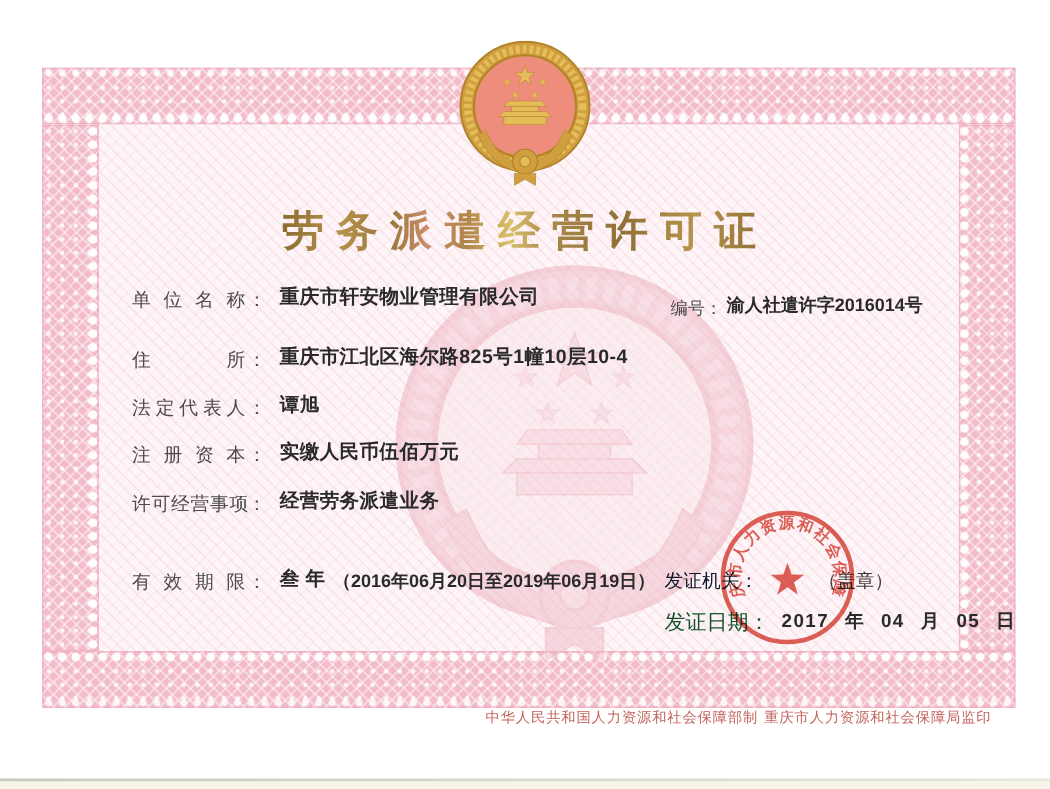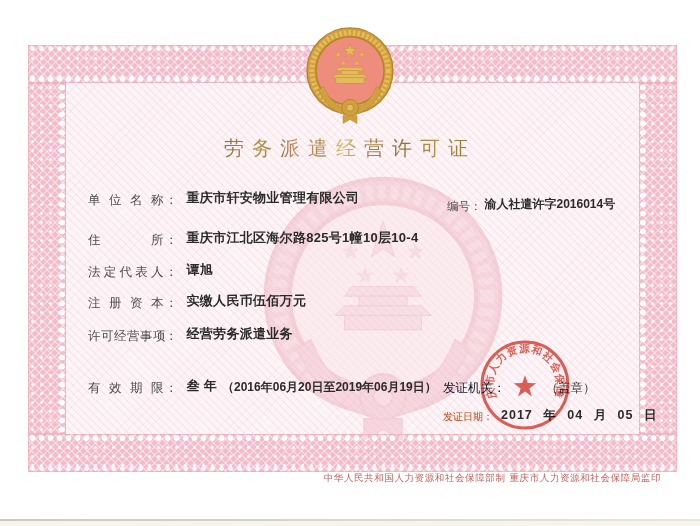--- a/index.html
+++ b/index.html
@@ -42,21 +42,21 @@
       #fdf5f7;}
 
   
   .emblem{position:absolute;left:306px;top:27px;width:88px;height:100px;z-index:3;
           --g1:#cf9f40;--g2:#e5bd58;--g3:#b2832a;--center:#ef8d7d;}
   .watermark{position:absolute;left:263px;top:176px;width:240px;height:274px;z-index:1;opacity:.5;
           --g1:#f0bbc8;--g2:#f4cbd6;--g3:#ecacbc;--center:#f9e4e9;}
 
   
   .title{position:absolute;left:0;right:0;top:135px;text-align:center;z-index:2;}
-  .title-text{font-size:20px;font-weight:400;letter-spacing:8px;color:#9c7b3a;
+  .title-text{font-size:28px;font-weight:700;letter-spacing:8px;color:#9c7b3a;
       font-family:"Liberation Sans","DejaVu Sans",sans-serif;}
   @supports (-webkit-background-clip:text){
     .title-text{
       background:linear-gradient(93deg,#8c6c32 0%,#b6934a 12%,#99763a 22%,#c98d6b 30%,
                  #b08648 38%,#d9c06a 47%,#a9894a 55%,#8f7036 70%,#b6954d 85%,#8c6c32 100%);
       -webkit-background-clip:text;background-clip:text;color:transparent;}
   }
 
   
   .row{position:absolute;left:88px;display:flex;align-items:center;white-space:nowrap;z-index:2;}
@@ -69,21 +69,21 @@
 
   .serial{position:absolute;left:447px;top:196px;white-space:nowrap;z-index:2;}
   .serial .slab{font-size:11.5px;color:#4b4b4b;}
   .serial .sval{font-size:12px;font-weight:600;color:#2a2a2a;position:relative;top:-2px;margin-left:3px;}
 
   .issuer{position:absolute;left:443px;top:378px;white-space:nowrap;z-index:2;}
   .issuer .ilab{font-size:12.5px;color:#0f172a;}
   .issuer .ival{font-size:12.5px;color:#3a3a3a;margin-left:40px;}
 
   .issue-date{position:absolute;left:443px;top:406px;white-space:nowrap;z-index:2;}
-  .issue-date .dlab{font-size:10px;color:#c2410c;}
+  .issue-date .dlab{font-size:14px;color:#14532d;}
   .issue-date .dval{font-size:12.5px;font-weight:600;color:#2a2a2a;margin-left:8px;
       word-spacing:6px;letter-spacing:1px;position:relative;top:-1px;}
 
   
   .seal{position:absolute;left:473px;top:333px;width:104px;height:104px;z-index:5;
         opacity:.85;mix-blend-mode:multiply;}
 
   
   .footer{position:absolute;top:472px;right:39px;display:flex;gap:4px;z-index:2;
       font-family:"Liberation Serif","DejaVu Serif",serif;

